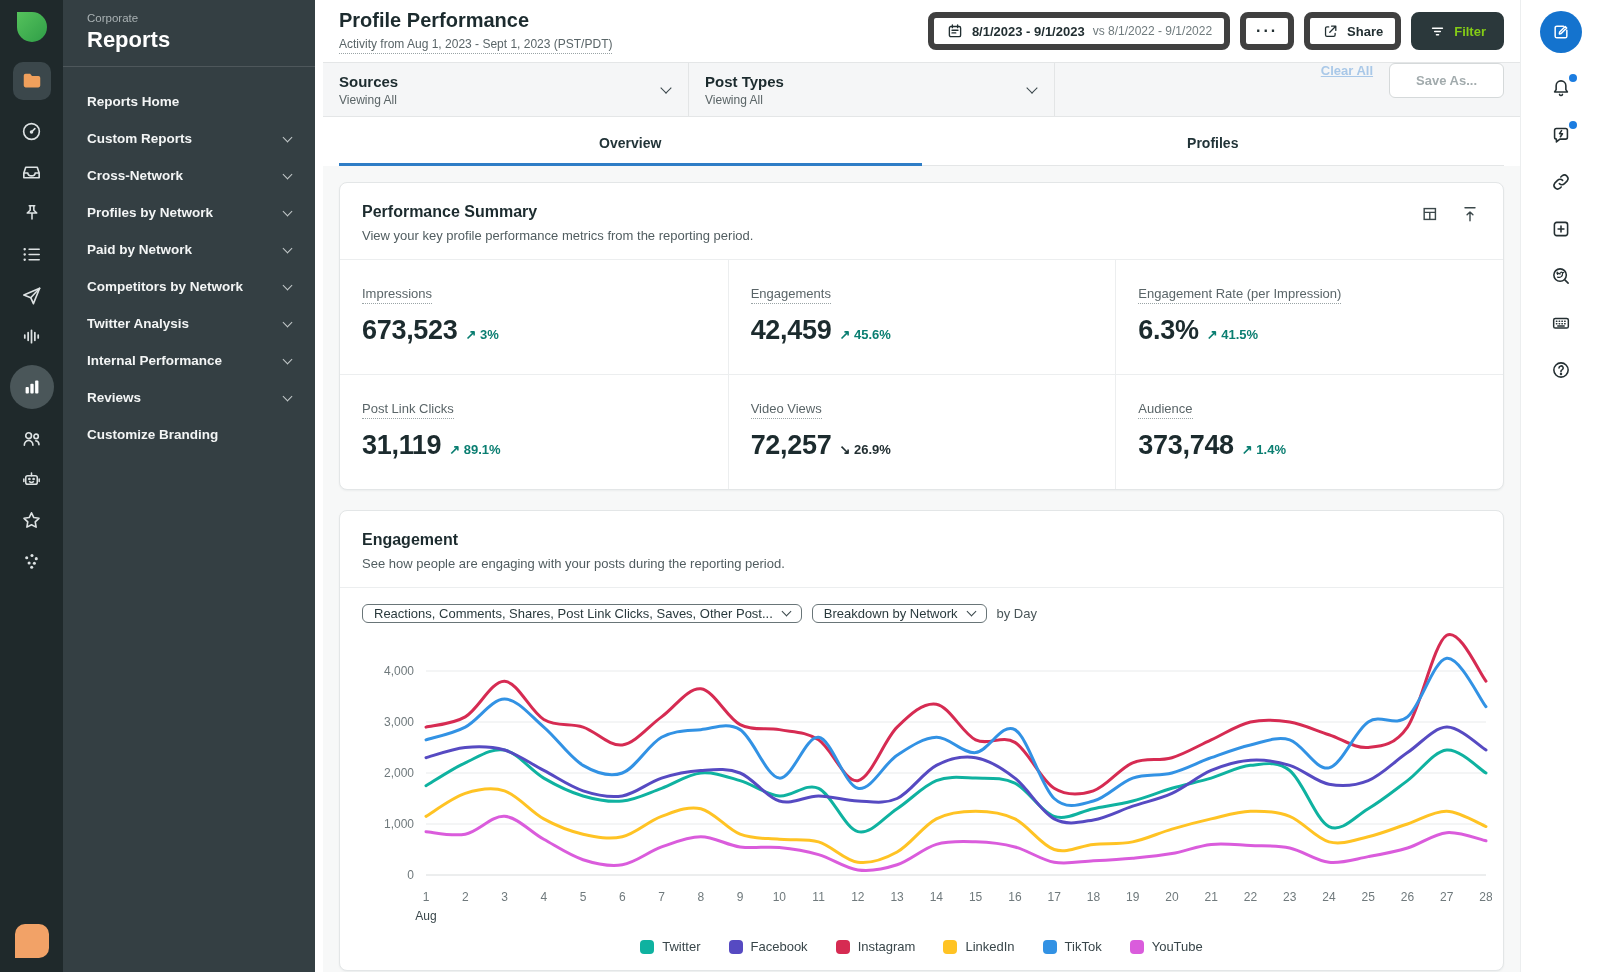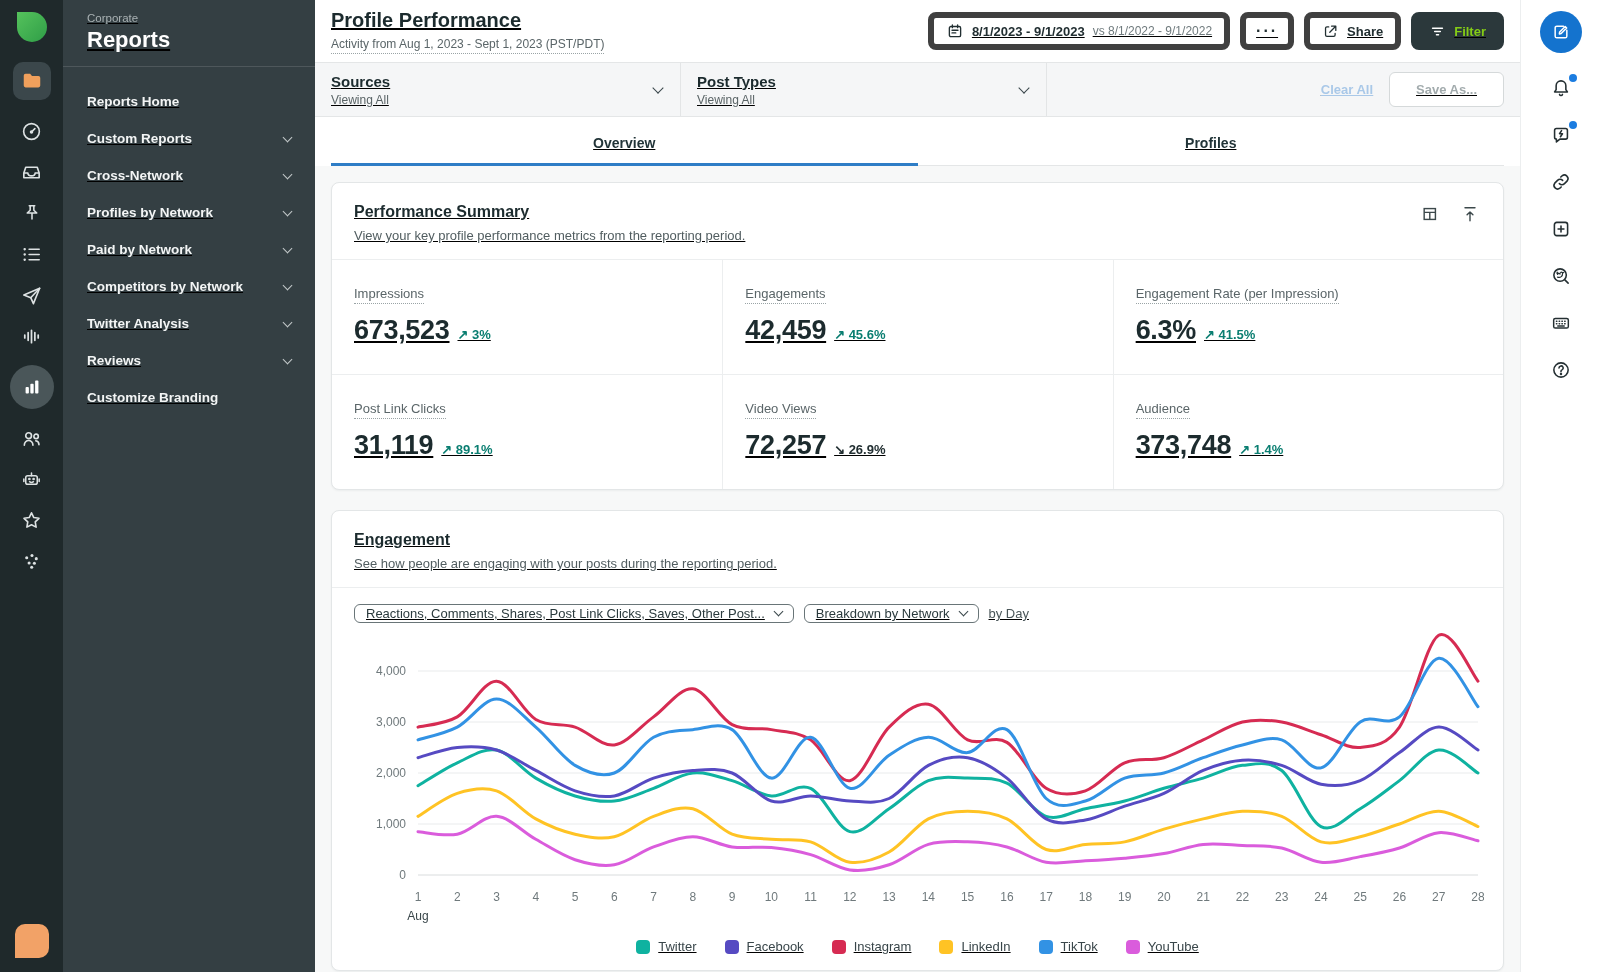--- a/index.html
+++ b/index.html
@@ -1,18 +1,18 @@
 <!DOCTYPE html>
 <html><head>
 <meta charset="utf-8">
 <style>
   * { box-sizing: border-box; }
   html,body { margin:0; padding:0; width:1600px; height:972px; overflow:hidden;
     font-family:"Liberation Sans", sans-serif; background:#fff; }
-  .app { display:flex; width:1600px; height:972px;text-decoration:underline; }
+  .app { display:flex; width:1600px; height:972px; }
 
   
   .icon-rail { width:63px; background:#1F292B; display:flex; flex-direction:column;
     align-items:center; padding:12px 0 14px; flex-shrink:0; }
   .leaf-logo { width:30px; height:30px; background:linear-gradient(135deg,#55c25c 0%,#2f9e47 100%);
     border-radius:0 50% 50% 50%; }
   .folder-tile { width:38px; height:38px; background:#3B474B; border-radius:10px;
     display:grid; place-items:center; margin-top:20px; cursor:pointer; }
   .rail-group { display:flex; flex-direction:column; align-items:center; gap:17px; margin-top:19px; }
   .rail-icon { width:24px; height:24px; display:grid; place-items:center; cursor:pointer; }
@@ -26,21 +26,21 @@
   .nav-header { padding:12px 24px 13px; border-bottom:1px solid rgba(255,255,255,.13); }
   .nav-corp { color:#A9B1B3; font-size:11.5px; }
   .nav-title { font-size:22px; font-weight:bold; margin-top:3px; }
   .nav-items { padding:16px 24px; }
   .nav-item { display:flex; justify-content:space-between; align-items:center;
     padding:11px 0; font-size:13.5px; font-weight:bold; color:#F3F5F5; cursor:pointer; }
   .chev-dn { width:7px; height:7px; border-right:1.7px solid #C3C9CA; border-bottom:1.7px solid #C3C9CA;
     transform:rotate(45deg); margin-top:-3px; }
 
   
-  .main { flex:1; min-width:0; display:flex; flex-direction:column; background:#F7F8F8; }
+  .main { flex:1; min-width:0; display:flex; flex-direction:column; background:#F7F8F8;margin-left:8px; }
   .page-header { background:#fff; height:62px; display:flex; justify-content:space-between;
     align-items:center; padding:0 16px; flex-shrink:0; }
   .page-title { font-size:20px; font-weight:bold; color:#1C2B2E; }
   .page-subtitle { font-size:12px; color:#5A6568; margin-top:5px; display:inline-block;
     border-bottom:1.5px dotted #9AA4A6; padding-bottom:2px; }
   .header-controls { display:flex; align-items:center; gap:10px; }
   .hbtn { display:inline-flex; align-items:center; gap:8px; border:6px solid #404040;
     border-radius:8px; padding:0 12px; height:38px; font-size:13px; font-weight:bold;
     color:#222F32; background:#fff; cursor:pointer; white-space:nowrap; }
   .date-vs { color:#6F7A7D; font-weight:normal; font-size:12px; }
@@ -49,21 +49,21 @@
 
   
   .filter-bar { height:55px; background:#F5F6F7; border-top:1px solid #E4E6E7;
     border-bottom:1px solid #E4E6E7; display:flex; align-items:stretch; flex-shrink:0; }
   .fblock { width:366px; padding:0 18px 0 16px; display:flex; align-items:center;
     justify-content:space-between; border-right:1px solid #E3E5E6; cursor:pointer; }
   .fb-label { font-size:15px; font-weight:bold; color:#1C2B2E; }
   .fb-value { font-size:12px; color:#5A6466; margin-top:3px; }
   .chev-dn-dark { width:8px; height:8px; border-right:1.8px solid #39464A; border-bottom:1.8px solid #39464A;
     transform:rotate(45deg); margin-top:-4px; }
-  .fb-right { margin-left:auto; display:flex; align-items:center; gap:16px; padding-right:16px; }
+  .fb-right { margin-left:auto; display:flex; align-items:flex-start; gap:16px; padding-right:16px; }
   .clear-all { font-size:13px; font-weight:bold; color:#A9C8E8; text-decoration:underline; cursor:default; }
   .save-as { font-size:13px; font-weight:bold; color:#A2ABAD; background:#fff;
     border:1px solid #D5D9DA; border-radius:6px; padding:9px 26px; cursor:default; }
 
   
   .tabs { background:#fff; display:flex; padding:0 16px; flex-shrink:0; }
   .tab { flex:1; text-align:center; padding:18px 0 15px; font-size:14px; font-weight:bold;
     color:#22343 8; color:#223438; cursor:pointer; box-shadow:inset 0 -1px 0 #E4E6E7; }
   .tab.active { box-shadow:inset 0 -3px 0 #2E7DC6; }
 
@@ -225,20 +225,24 @@
         <div class="nav-item">
           <span>Paid by Network</span>
           <span class="chev-dn"></span>
         </div>
         <div class="nav-item">
           <span>Competitors by Network</span>
           <span class="chev-dn"></span>
         </div>
         <div class="nav-item">
           <span>Twitter Analysis</span>
+          <span class="chev-dn"></span>
+        </div>
+        <div class="nav-item">
+          <span>Internal Performance</span>
           <span class="chev-dn"></span>
         </div>
         <div class="nav-item">
           <span>Reviews</span>
           <span class="chev-dn"></span>
         </div>
         <div class="nav-item">
           <span>Customize Branding</span>
         </div>
       </div>

